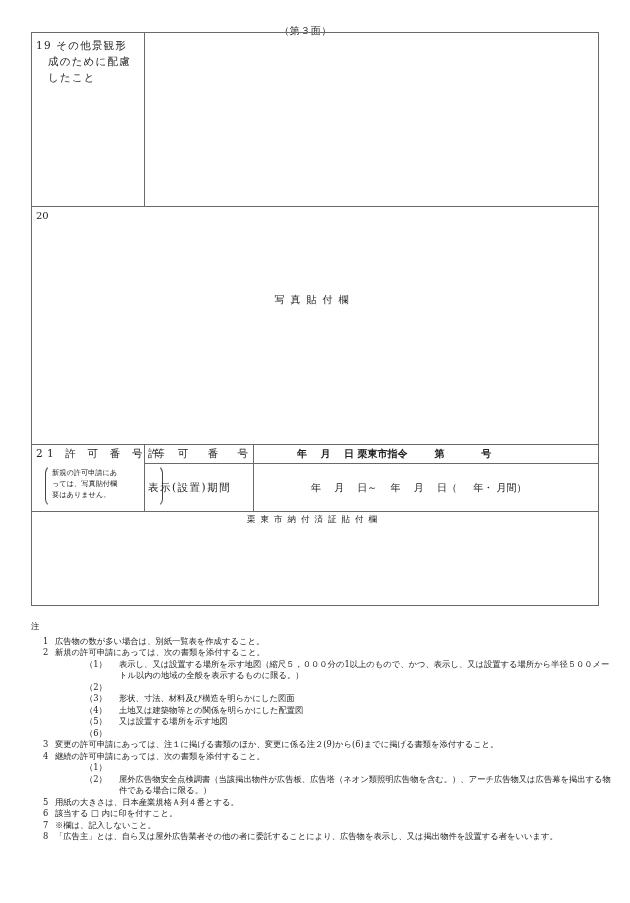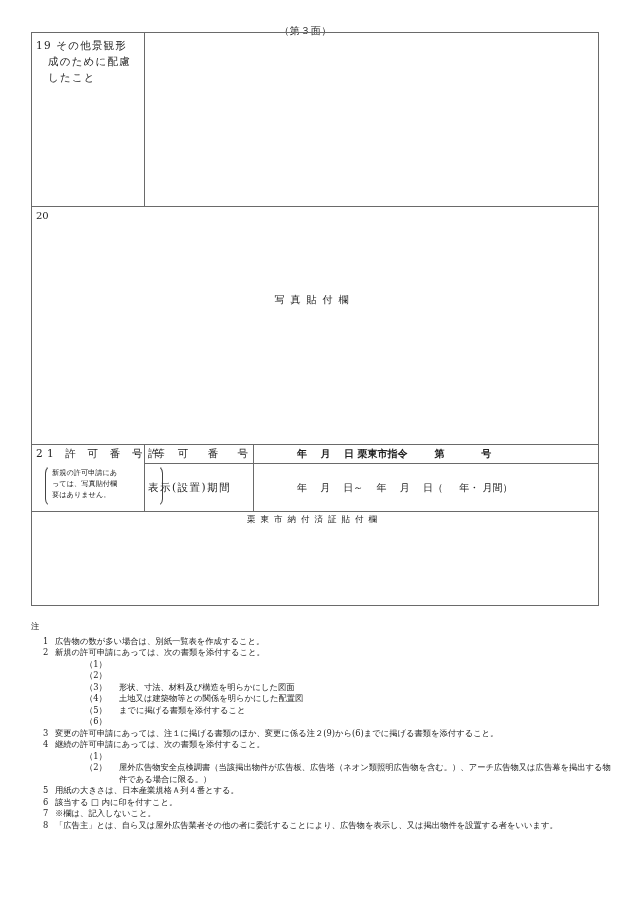--- a/index.html
+++ b/index.html
@@ -24,21 +24,21 @@
     border-left: 1.2px solid #444; border-right: 1.2px solid #444;
     border-radius: 8px; box-sizing: border-box;
     font-size: 7.2px; line-height: 11px; padding: 1px 3px 0 6px;
     border-top: 1px solid transparent; border-bottom: 1px solid transparent; margin-left: 9px;
   }
   .r21-note span { display: block; white-space: nowrap; }
   .cell-label { font-size: 10.5px; white-space: nowrap; }
   .kyoka-label { left: 148px; top: 447px; width: 100px; display: flex; justify-content: space-between; }
   .kikan-label { left: 148px; top: 481px; letter-spacing: 1.5px; }
   .kyoka-value { left: 254px; top: 447px; width: 343px; font-size: 10px; white-space: pre; }
-  .kikan-value { left: 254px; top: 481px; width: 343px; font-size: 10px; white-space: pre; }
+  .kikan-value { left: 268px; top: 481px; width: 343px; font-size: 10px; white-space: pre; }
   .receipt { left: 31px; top: 514px; width: 567px; text-align: center; font-size: 8.5px; letter-spacing: 5px; }
   .notes { left: 31px; top: 621px; width: 580px; font-size: 8.3px; line-height: 11.5px; }
   .notes .head { display: block; margin-bottom: 3px; }
   .n1 { display: flex; padding-left: 12px; }
   .n1 .no { width: 12px; flex: none; }
   .n1 .tx { flex: 1; }
   .n2 { display: flex; padding-left: 54px; }
   .n2 .no { width: 34px; flex: none; }
   .n2 .tx { flex: 1; }
 </style>
@@ -91,35 +91,36 @@
 <div class="n1">
       <span class="no">1</span>
       <span class="tx">広告物の数が多い場合は、別紙一覧表を作成すること。</span>
     </div>
     <div class="n1">
       <span class="no">2</span>
       <span class="tx">新規の許可申請にあっては、次の書類を添付すること。</span>
     </div>
     <div class="n2">
       <span class="no">（1）</span>
+      <span class="tx">表示し、又は設置する場所を示す地図（縮尺５，０００分の1以上のもので、かつ、表示し、又は設置する場所から半径５００メートル以内の地域の全般を表示するものに限る。）</span>
     </div>
     <div class="n2">
       <span class="no">（2）</span>
     </div>
     <div class="n2">
       <span class="no">（3）</span>
       <span class="tx">形状、寸法、材料及び構造を明らかにした図面</span>
     </div>
     <div class="n2">
       <span class="no">（4）</span>
       <span class="tx">土地又は建築物等との関係を明らかにした配置図</span>
     </div>
     <div class="n2">
       <span class="no">（5）</span>
-      <span class="tx">までに掲げる書類を添付すること</span>
+      <span class="tx">又は設置する場所を示す地図</span>
     </div>
     <div class="n2">
       <span class="no">（6）</span>
     </div>
     <div class="n1">
       <span class="no">3</span>
       <span class="tx">変更の許可申請にあっては、注１に掲げる書類のほか、変更に係る注２(9)から(6)までに掲げる書類を添付すること。</span>
     </div>
     <div class="n1">
       <span class="no">4</span>

